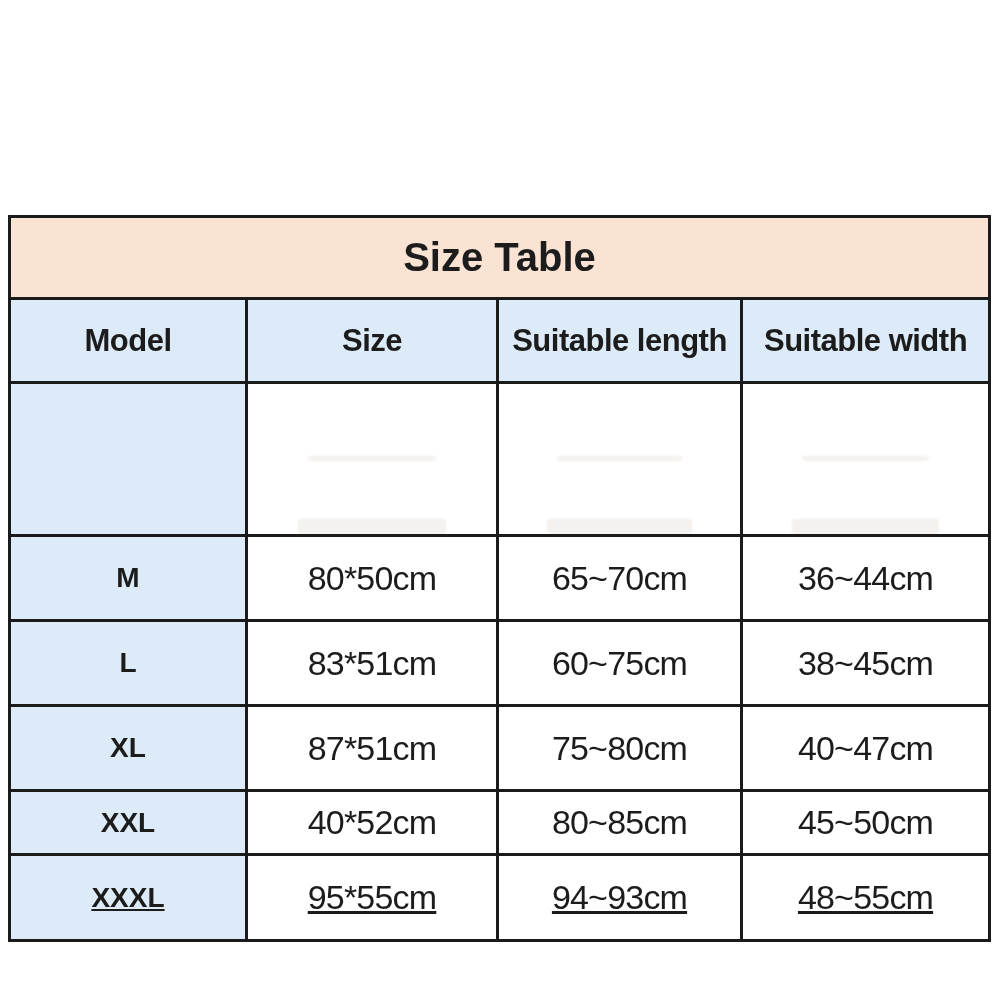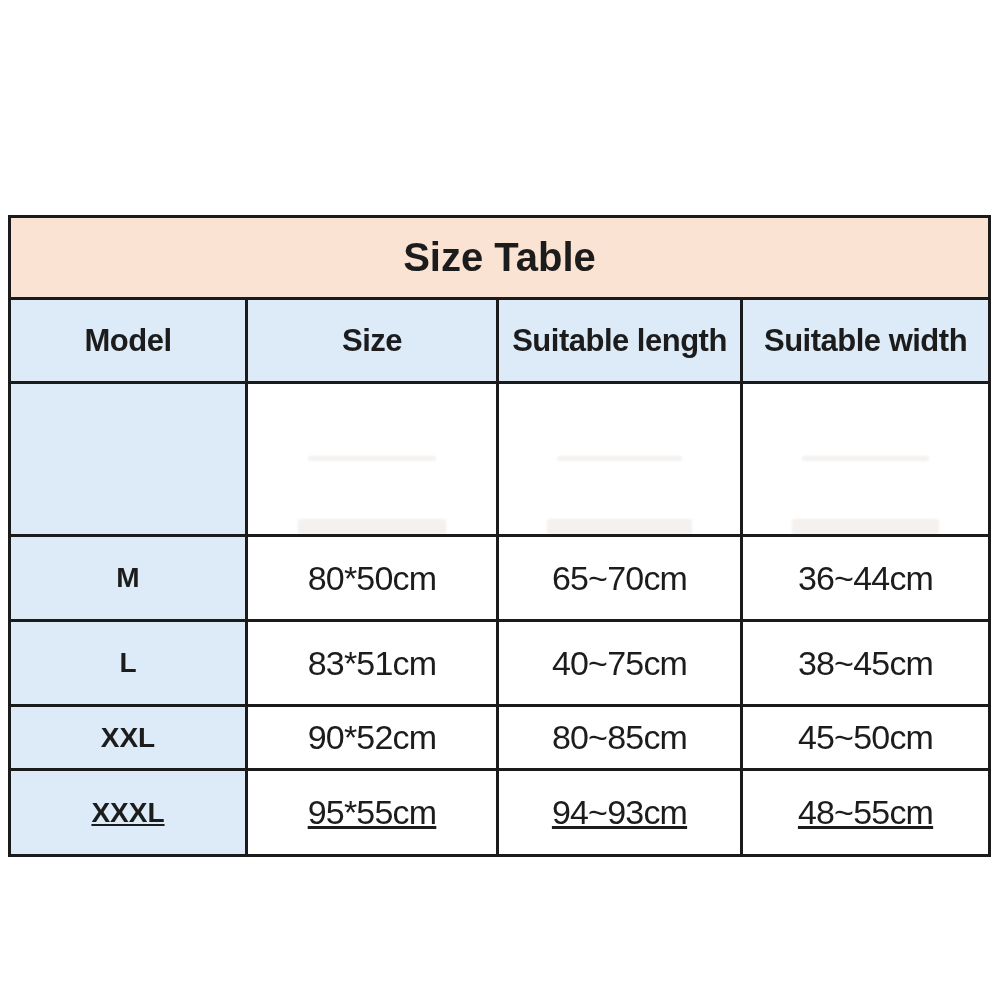--- a/index.html
+++ b/index.html
@@ -136,26 +136,32 @@
       </tr>
       <tr class="row-m">
         <th class="model-cell">M</th>
         <td class="value-cell">80*50cm</td>
         <td class="value-cell">65~70cm</td>
         <td class="value-cell">36~44cm</td>
       </tr>
       <tr class="row-l">
         <th class="model-cell">L</th>
         <td class="value-cell">83*51cm</td>
-        <td class="value-cell">40~75cm</td>
+        <td class="value-cell">60~75cm</td>
         <td class="value-cell">38~45cm</td>
+      </tr>
+      <tr class="row-xl">
+        <th class="model-cell">XL</th>
+        <td class="value-cell">87*51cm</td>
+        <td class="value-cell">75~80cm</td>
+        <td class="value-cell">40~47cm</td>
       </tr>
       <tr class="row-xxl">
         <th class="model-cell">XXL</th>
-        <td class="value-cell">90*52cm</td>
+        <td class="value-cell">40*52cm</td>
         <td class="value-cell">80~85cm</td>
         <td class="value-cell">45~50cm</td>
       </tr>
       <tr class="row-xxxl">
         <th class="model-cell">XXXL</th>
         <td class="value-cell">95*55cm</td>
         <td class="value-cell">94~93cm</td>
         <td class="value-cell">48~55cm</td>
       </tr>
     </tbody>

